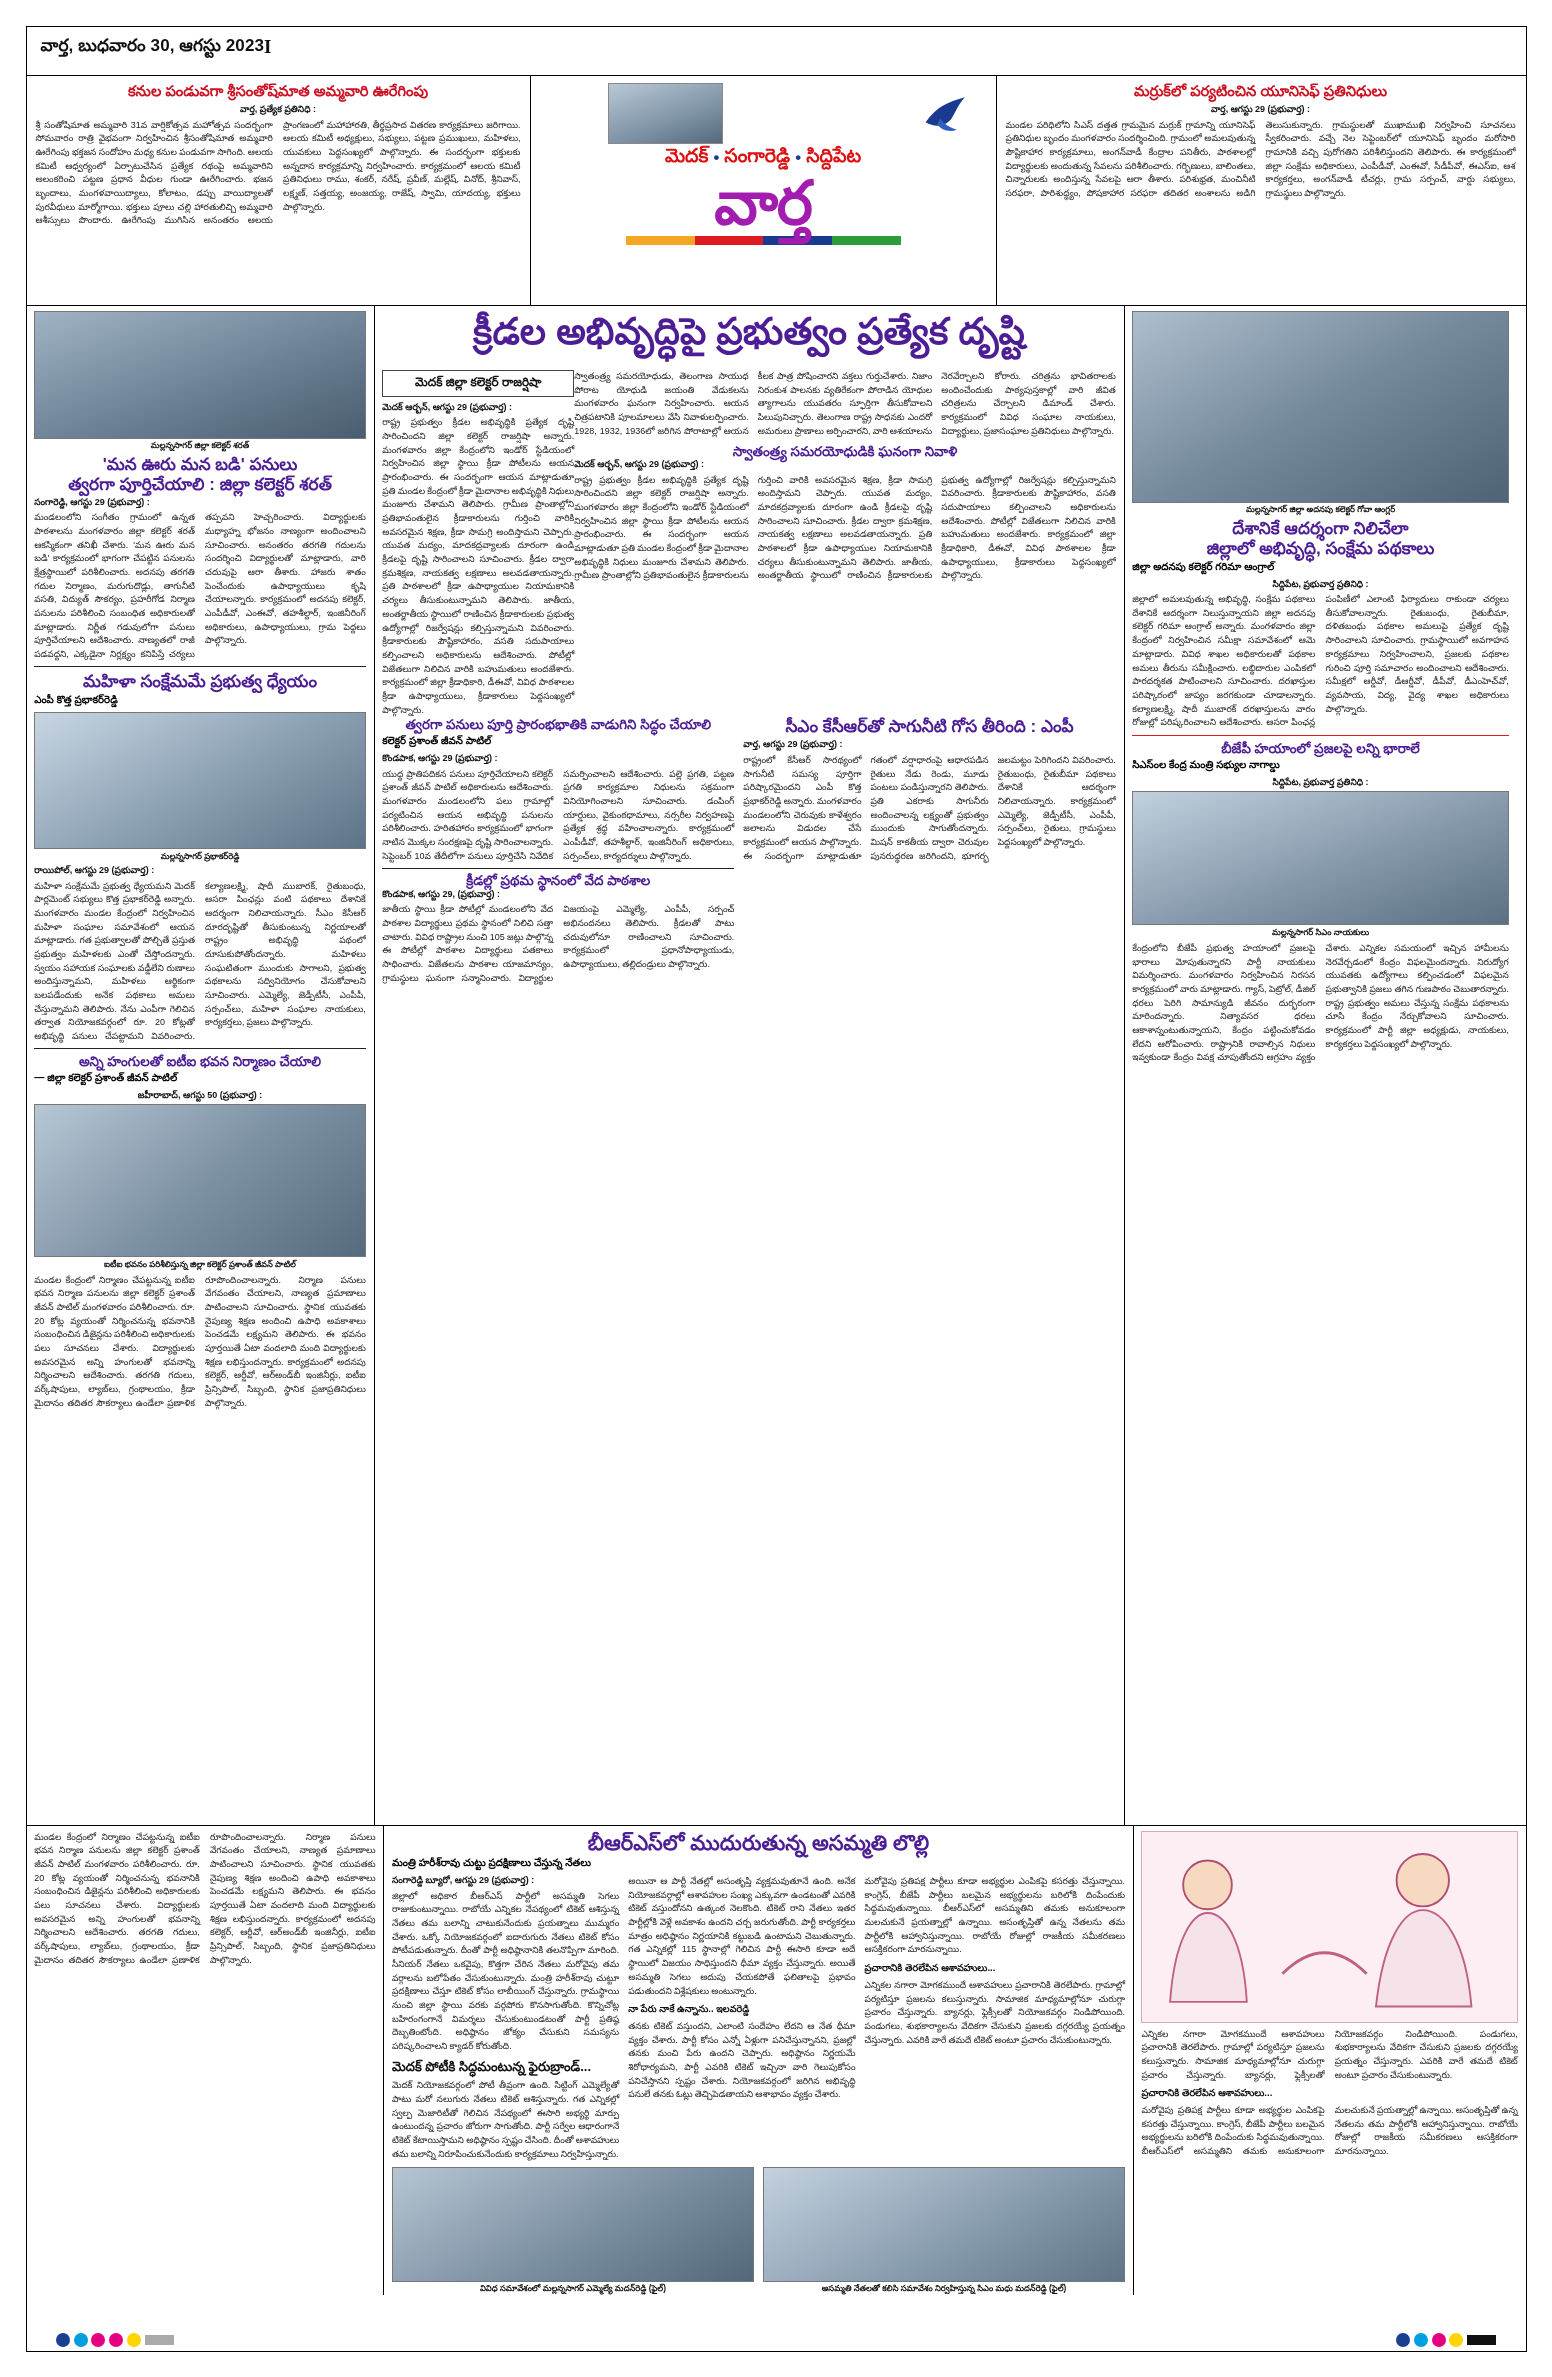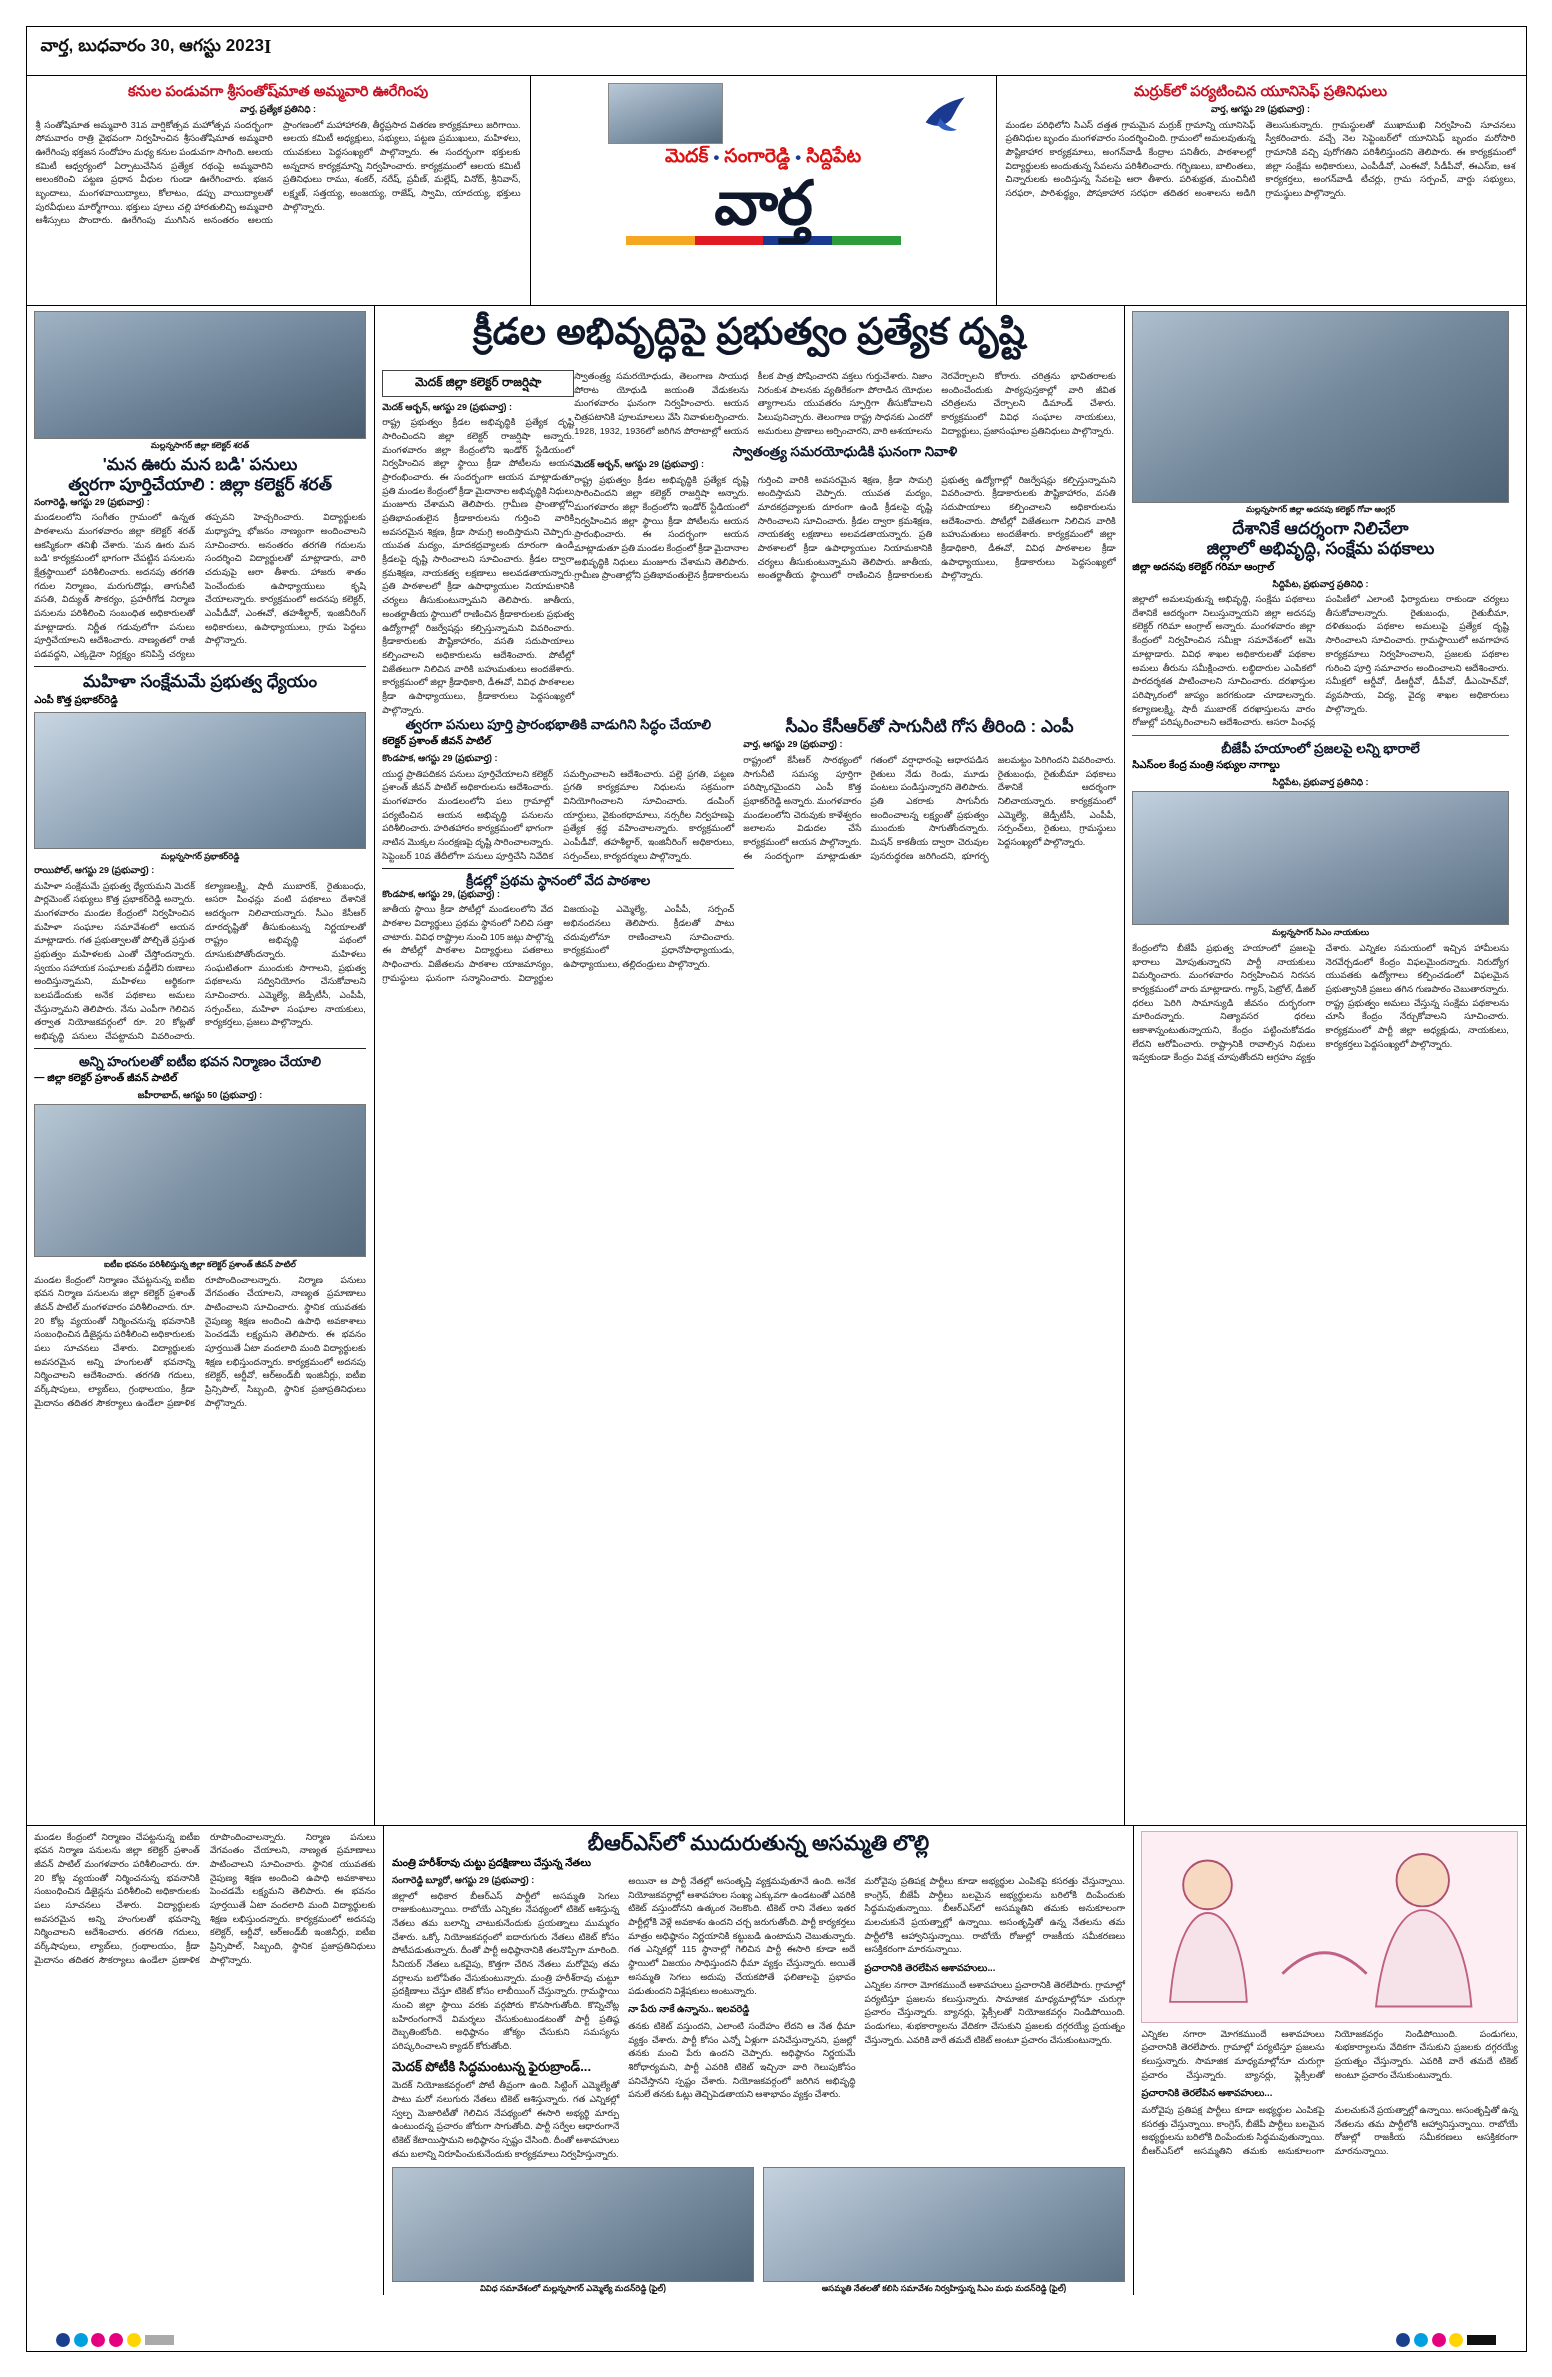--- a/index.html
+++ b/index.html
@@ -75,21 +75,21 @@
   .three-col { column-count: 3; column-gap: 9px; }
 
   
   .logo-wrap { text-align: center; }
   .logo-line {
     display:flex; align-items:center; justify-content:center; gap:5.1px;
     font-size: 19px; font-weight: bold; color:#d11; margin-top:1.3px;
   }
   .logo-line .sep { color:#1a3a8f; font-size: 16.6px;}
   .logo-main {
-    font-size: 61px; font-weight: bold; color:#0f172a;
+    font-size: 61px; font-weight: bold; color:#a21caf;
     line-height: 1; margin-top: 1.3px; letter-spacing: -1.3px;
   }
   .logo-underline {
     margin: 2.6px auto 0 auto; width: 275px; height: 9px;
     background: linear-gradient(90deg,#f5a623 0 25%, #e01a22 25% 50%, #1a3a8f 50% 75%, #2e9c3a 75% 100%);
   }
   .bird {
     position:absolute; right: 22px; top: 15.3px; width: 55px; height: 47px;
   }
   .logo-photos { display:flex; gap:3.8px; justify-content:center; margin-top:1.3px;}
@@ -103,21 +103,21 @@
   .main {
     display: flex;
     height: 1520px;
     border-bottom: 1.3px solid #000;
   }
   .col-a { width: 348px; border-right: 0.6px solid #000; padding: 5.1px 7.7px; }
   .col-b { width: 750px; border-right: 0.6px solid #000; padding: 5.1px 7.7px; }
   .col-c { width: 392px; padding: 5.1px 7.7px; }
 
   .headline-red {
-    color: #0f172a;
+    color: #4c1d95;
     font-weight: bold;
     text-align: center;
     line-height: 1.15;
   }
   .h-xl { font-size: 37px; }
   .h-lg { font-size: 21px; }
   .h-md { font-size: 17px; }
   .h-sm { font-size: 13.4px; }
 
   .kicker {

